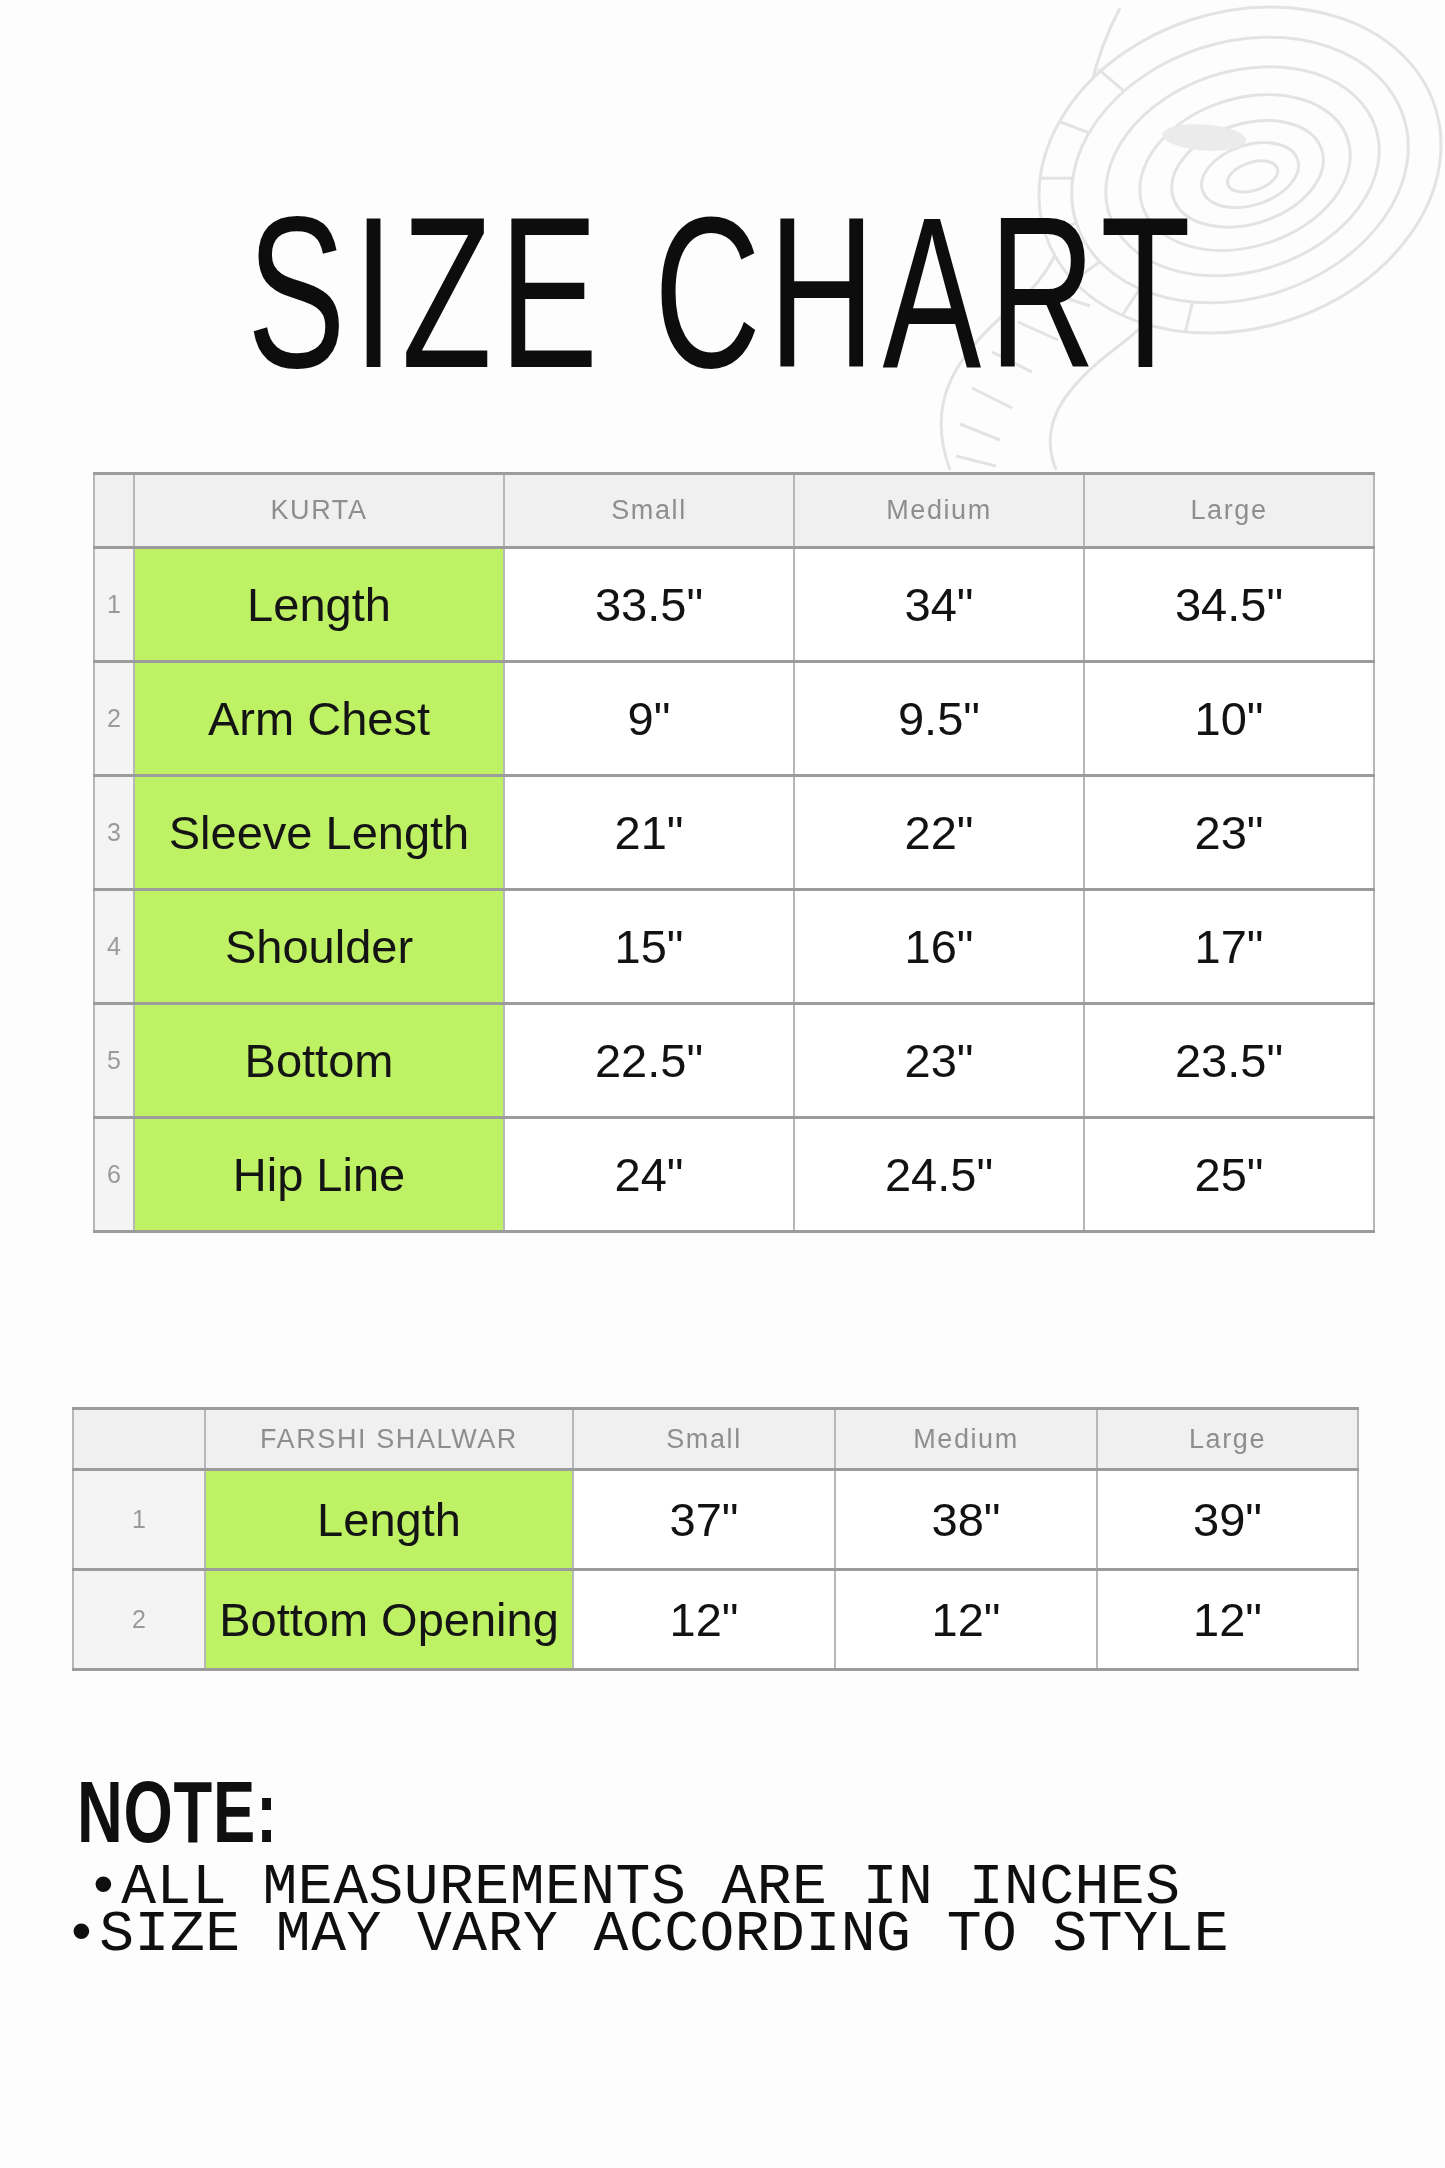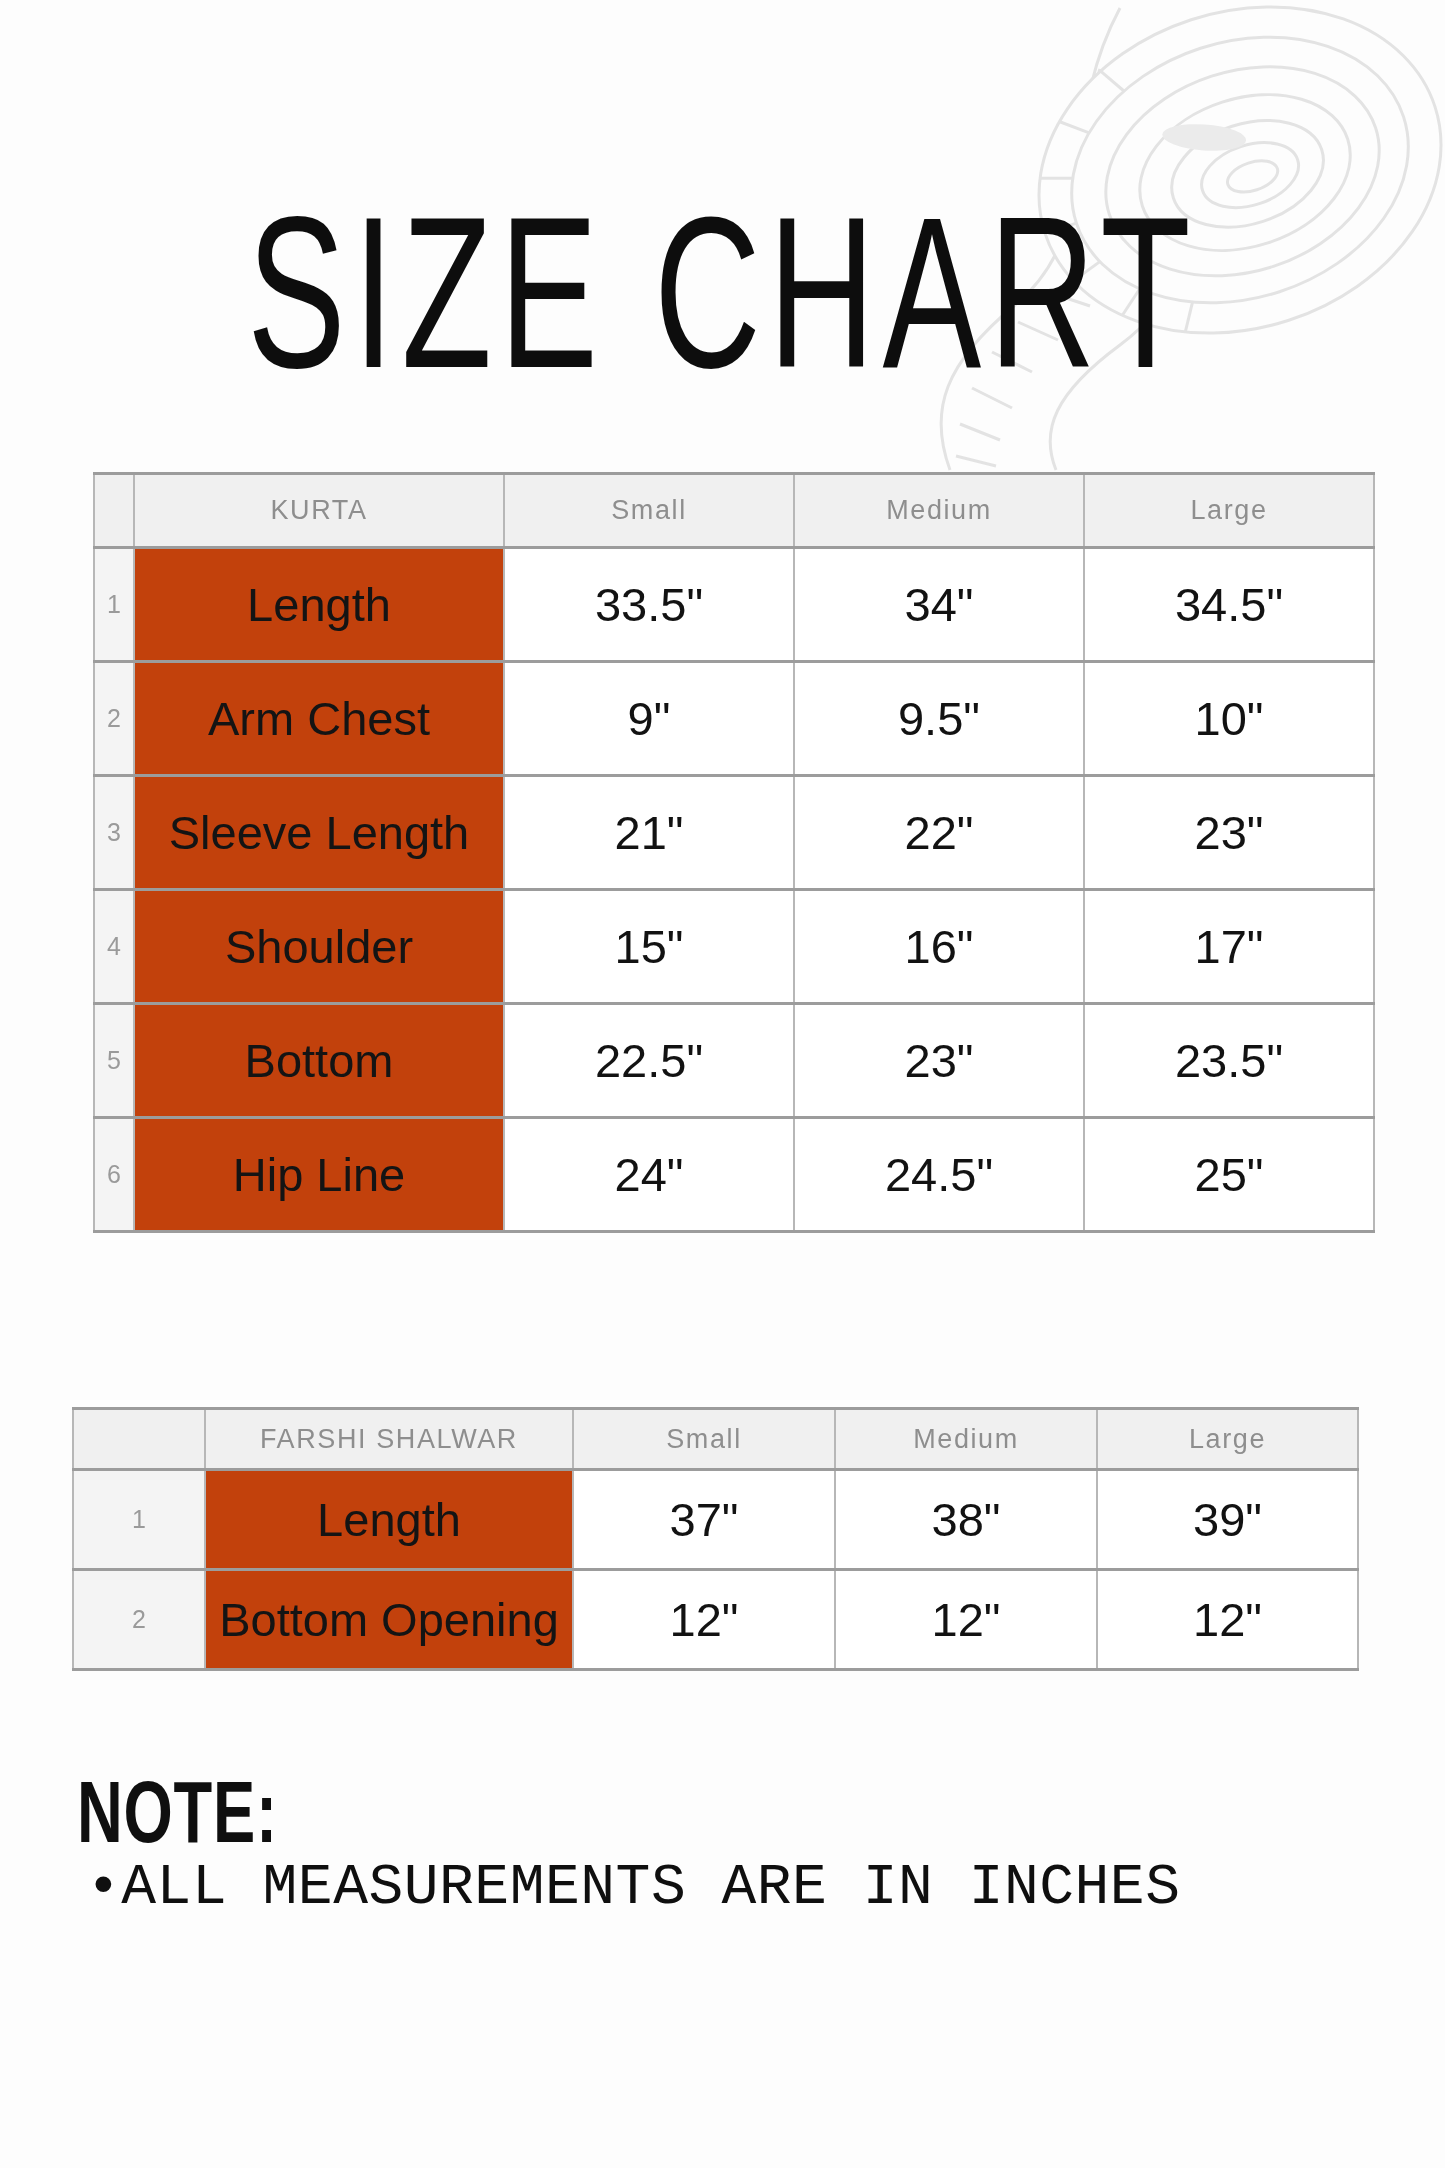--- a/index.html
+++ b/index.html
@@ -50,21 +50,21 @@
     font-weight:400;
     font-size:27px;
     letter-spacing:1.6px;
   }
   .c-num{
     background:#f4f4f4;
     color:#9a9a9a;
     font-size:25px;
   }
   .c-label{
-    background:#c2410c;
+    background:#bef264;
     color:#141414;
     font-size:47px;
   }
   .c-val{
     background:#ffffff;
     color:#121212;
     font-size:47px;
   }
   .t-kurta{left:83px;top:472px;width:1280px;margin-left:10px;}
   .t-kurta th{height:71px;}
@@ -235,15 +235,16 @@
         <td class="c-val">12"</td>
         <td class="c-val">12"</td>
         <td class="c-val">12"</td>
       </tr>
     </tbody>
   </table>
 
   <div class="note">
     <div class="note-heading">NOTE:</div>
     <div class="note-line l1">•ALL MEASUREMENTS ARE IN INCHES</div>
+    <div class="note-line l2">•SIZE MAY VARY ACCORDING TO STYLE</div>
   </div>
 
 </div>
 
 </body></html>

